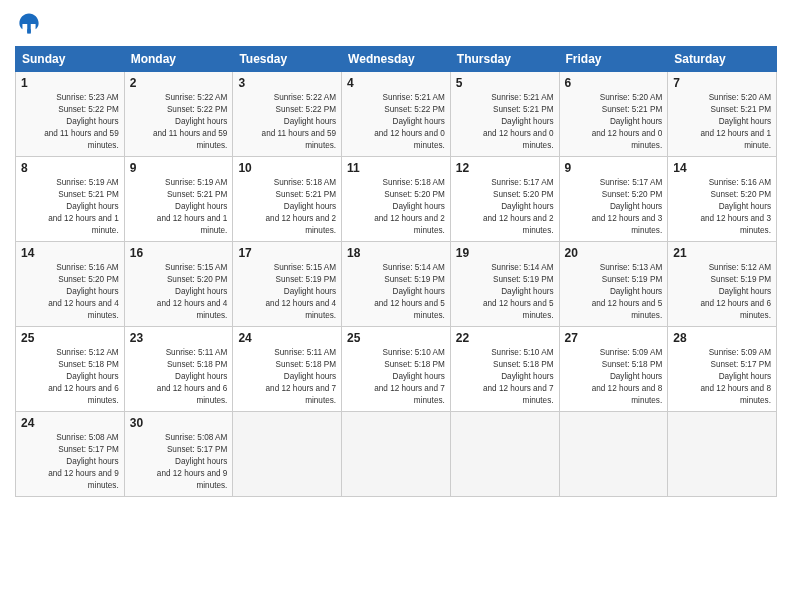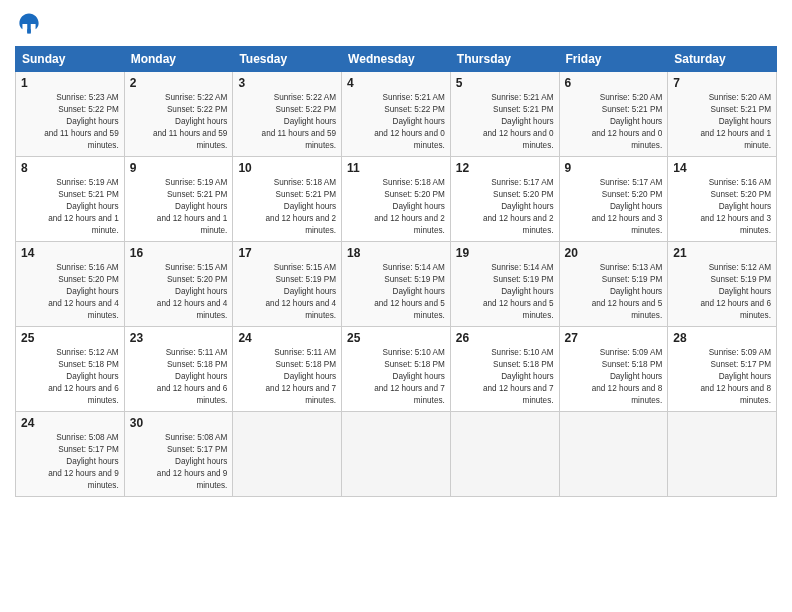--- a/index.html
+++ b/index.html
@@ -232,21 +232,21 @@
           </td>
           <td>
             <span class="day-num">24</span>
             <div class="day-info">Sunrise: 5:11 AM<br>Sunset: 5:18 PM<br>Daylight hours<br>and 12 hours and 7 minutes.</div>
           </td>
           <td>
             <span class="day-num">25</span>
             <div class="day-info">Sunrise: 5:10 AM<br>Sunset: 5:18 PM<br>Daylight hours<br>and 12 hours and 7 minutes.</div>
           </td>
           <td>
-            <span class="day-num">26</span>
+            <span class="day-num">22</span>
             <div class="day-info">Sunrise: 5:10 AM<br>Sunset: 5:18 PM<br>Daylight hours<br>and 12 hours and 7 minutes.</div>
           </td>
           <td>
             <span class="day-num">27</span>
             <div class="day-info">Sunrise: 5:09 AM<br>Sunset: 5:18 PM<br>Daylight hours<br>and 12 hours and 8 minutes.</div>
           </td>
           <td>
             <span class="day-num">28</span>
             <div class="day-info">Sunrise: 5:09 AM<br>Sunset: 5:17 PM<br>Daylight hours<br>and 12 hours and 8 minutes.</div>
           </td>

